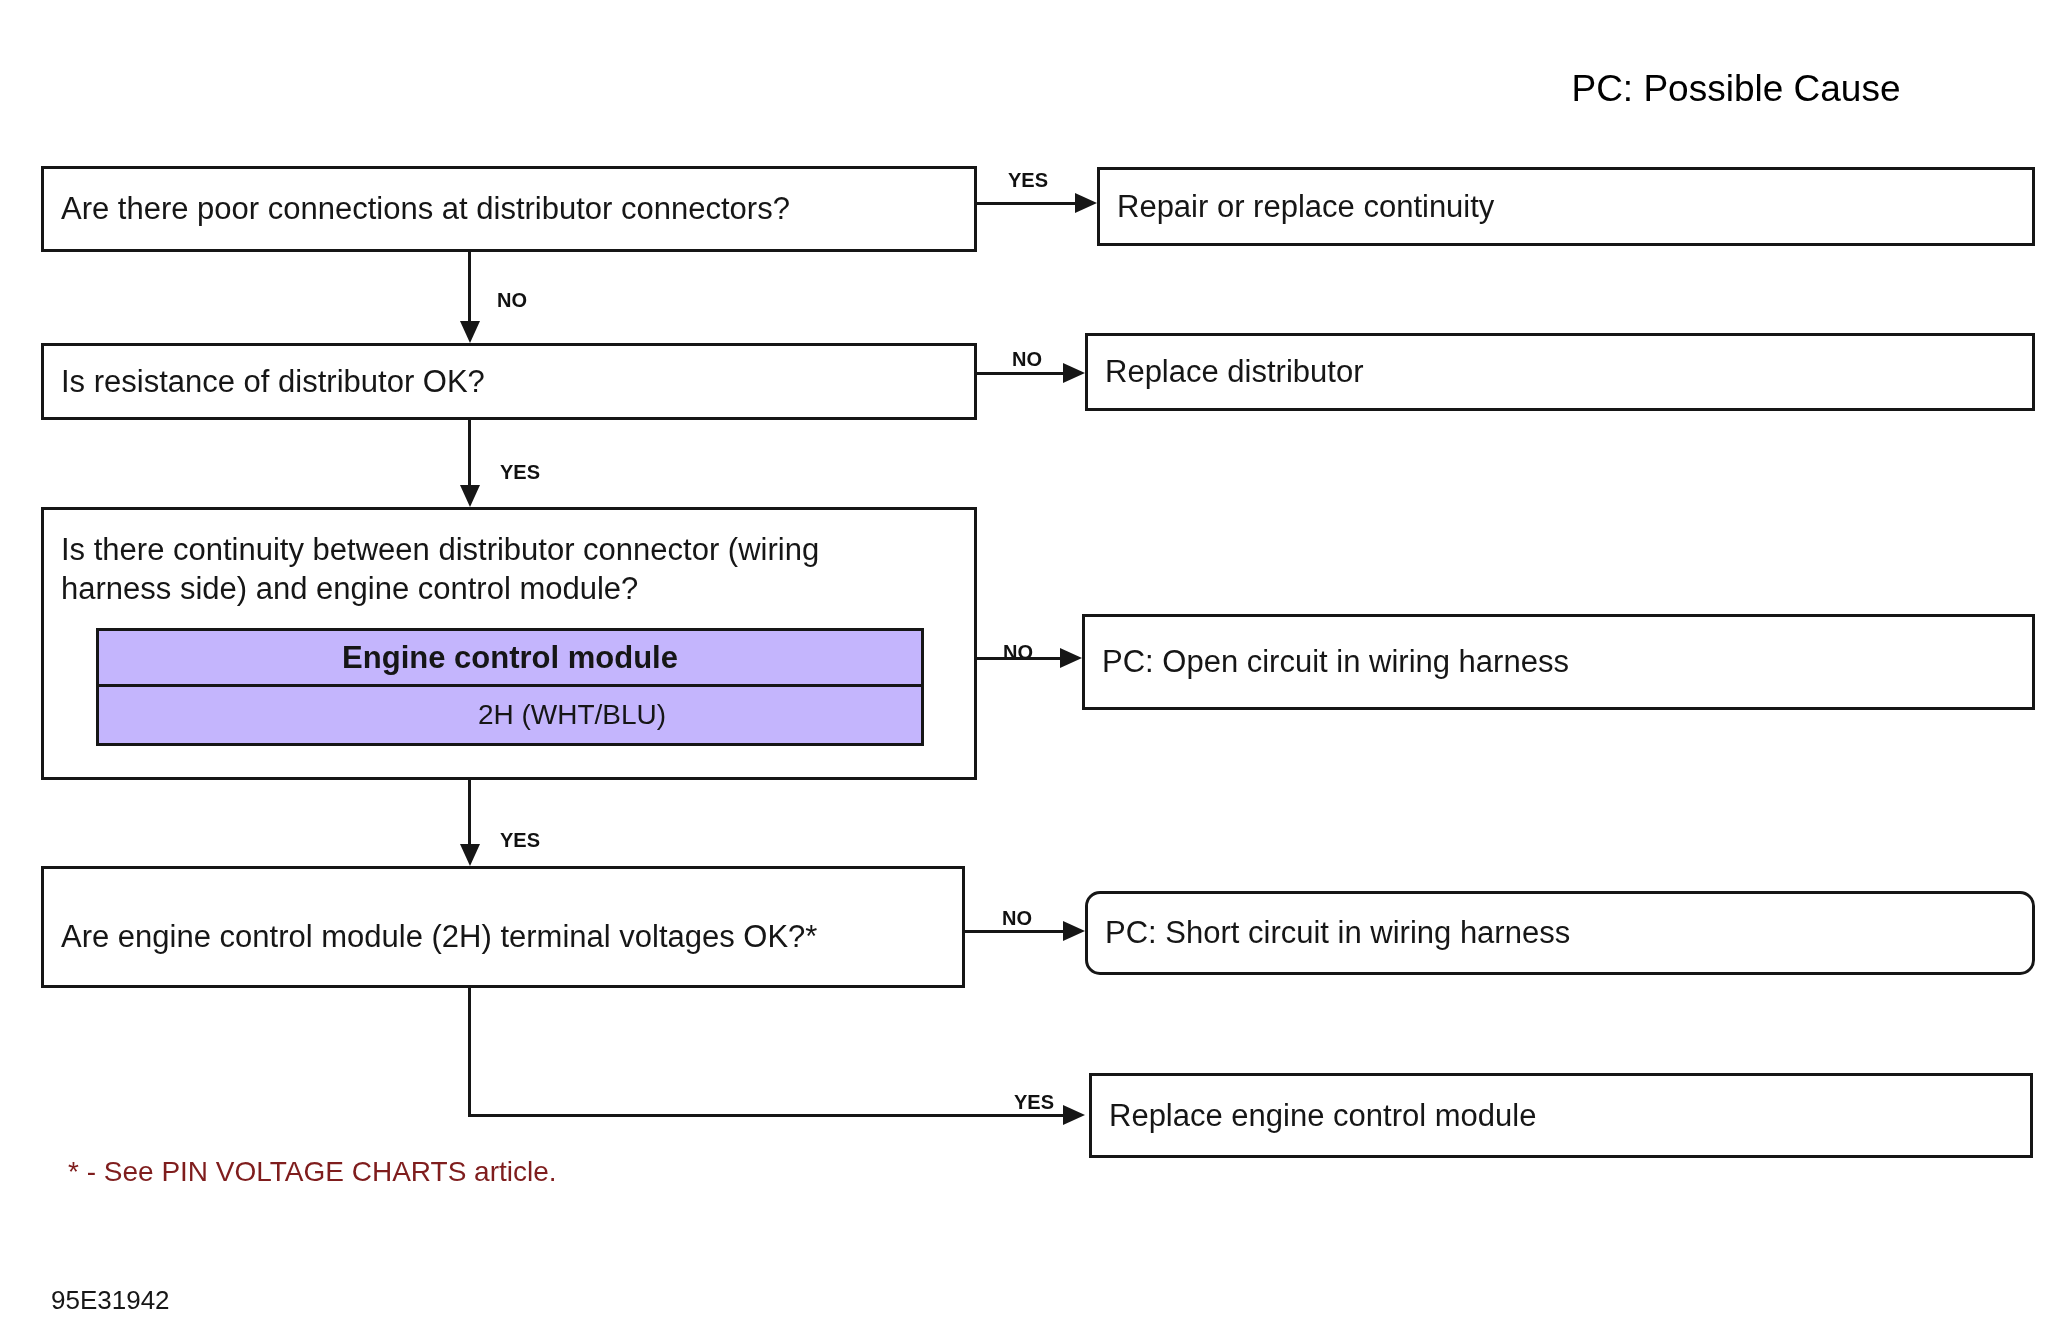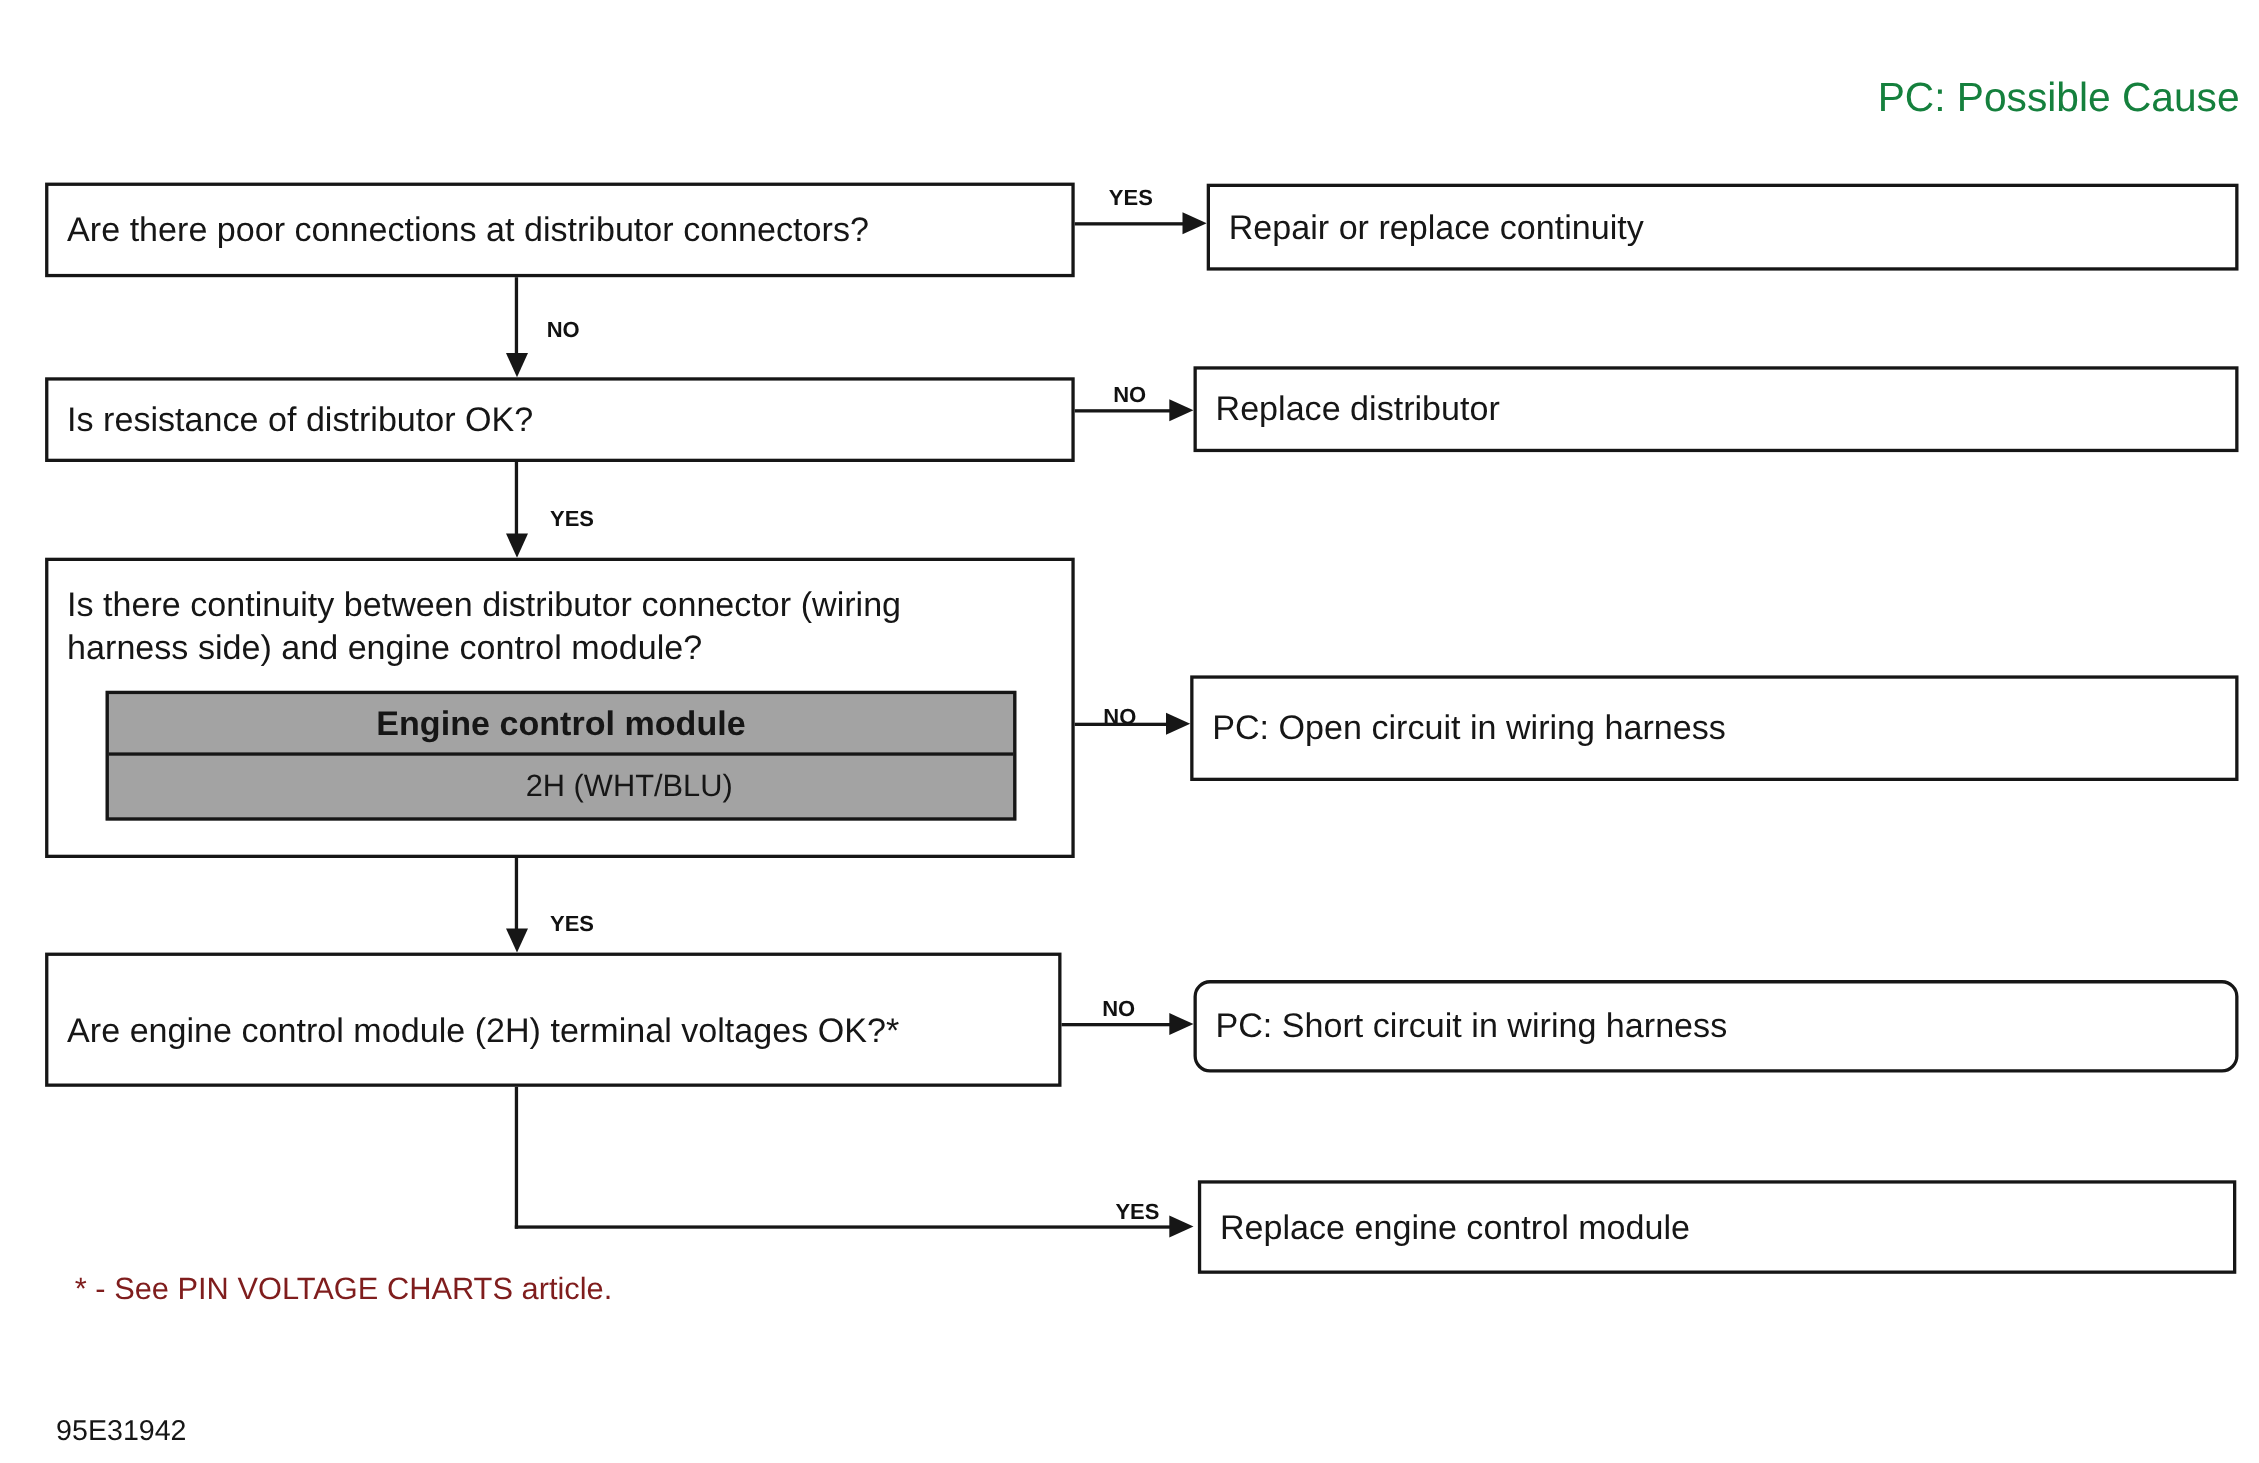--- a/index.html
+++ b/index.html
@@ -14,23 +14,23 @@
     background: #ffffff;
     font-family: "Liberation Sans", "DejaVu Sans", sans-serif;
     color: #161616;
     overflow: hidden;
   }
   .legend {
     position: absolute;
     left: 1436px;
     top: 68px;
     width: 600px;
-    text-align: right;
+    text-align: center;
     font-size: 37px;
-    color: #15803d;
+    color: #000000;
   }
   .box {
     position: absolute;
     border: 3px solid #161616;
     background: #ffffff;
     display: flex;
     align-items: center;
     font-size: 31px;
     color: #161616;
     box-sizing: border-box;
@@ -47,21 +47,21 @@
     line-height: 39px;
     font-size: 31px;
   }
   .inner-box {
     position: absolute;
     left: 52px;
     top: 118px;
     width: 828px;
     border: 3px solid #161616;
     box-sizing: border-box;
-    background: #a3a3a3;
+    background: #c4b5fd;
   }
   .inner-title {
     height: 53px;
     display: flex;
     align-items: center;
     justify-content: center;
     font-weight: bold;
     font-size: 31px;
     border-bottom: 3px solid #161616;
   }

